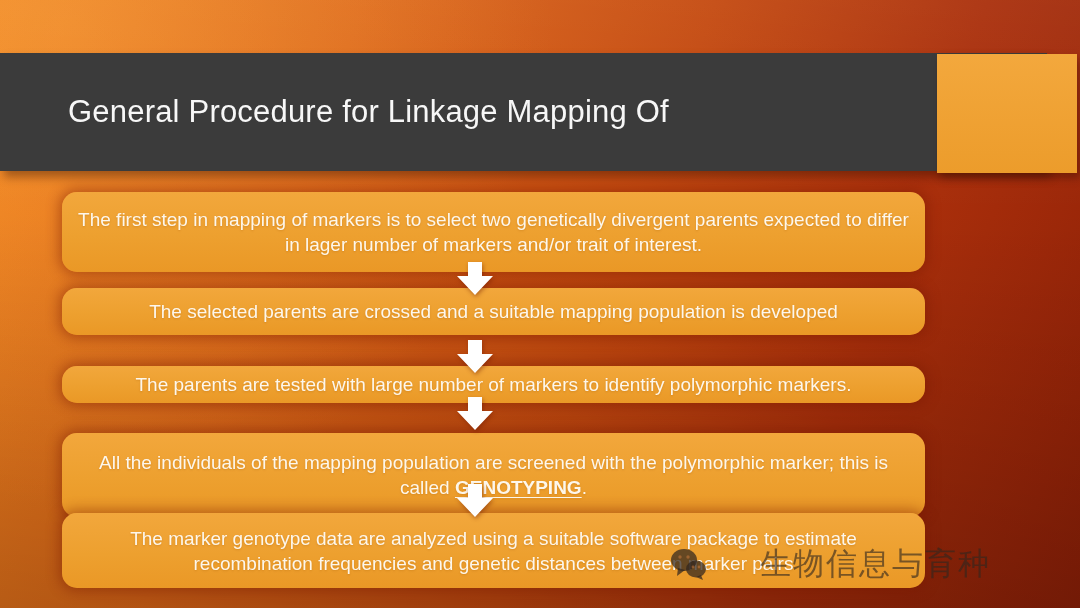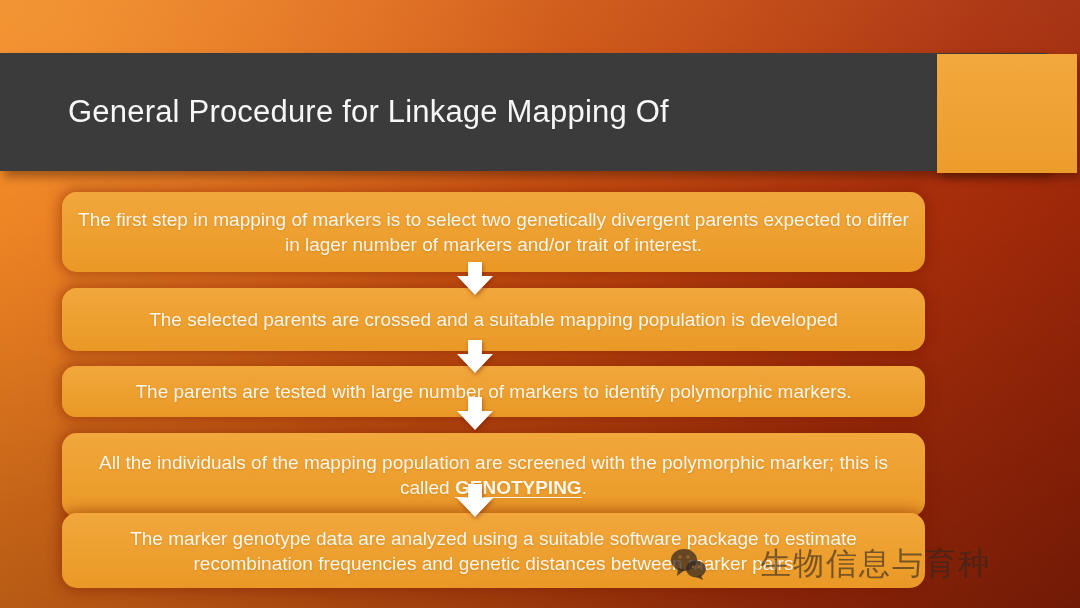--- a/index.html
+++ b/index.html
@@ -35,22 +35,22 @@
     border-radius:15px;
     box-shadow:0 0 13px 3px rgba(120,25,0,0.45);
     display:flex;align-items:center;justify-content:center;
     padding:4px 12px;box-sizing:border-box;
     text-align:center;
     color:#fdf7ec;font-size:19px;line-height:25px;
     text-shadow:0 1px 2px rgba(150,80,0,0.25);
     z-index:2;
   }
   .box-1{top:192px;height:80px;}
-  .box-2{top:288px;height:63px;}
-  .box-3{top:366px;height:51px;border-radius:14px;}
+  .box-2{top:288px;height:47px;}
+  .box-3{top:366px;height:37px;}
   .box-4{top:433px;height:84px;}
   .box-5{top:513px;height:75px;}
   .emph{font-weight:bold;text-decoration:underline;text-underline-offset:3px;}
   .arrow{
     position:absolute;left:457px;width:36px;height:33px;z-index:5;
     filter:drop-shadow(1px 2px 2px rgba(110,25,0,0.45));
   }
   .arrow-1{top:262px;} .arrow-2{top:340px;} .arrow-3{top:397px;} .arrow-4{top:484px;}
   .arrow svg{display:block;width:36px;height:33px;}
   .watermark{

